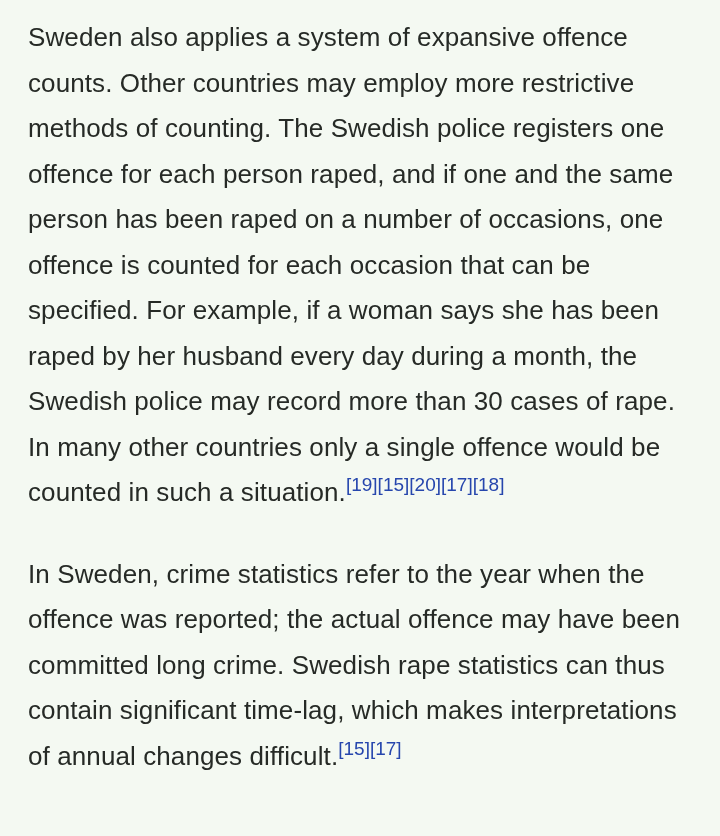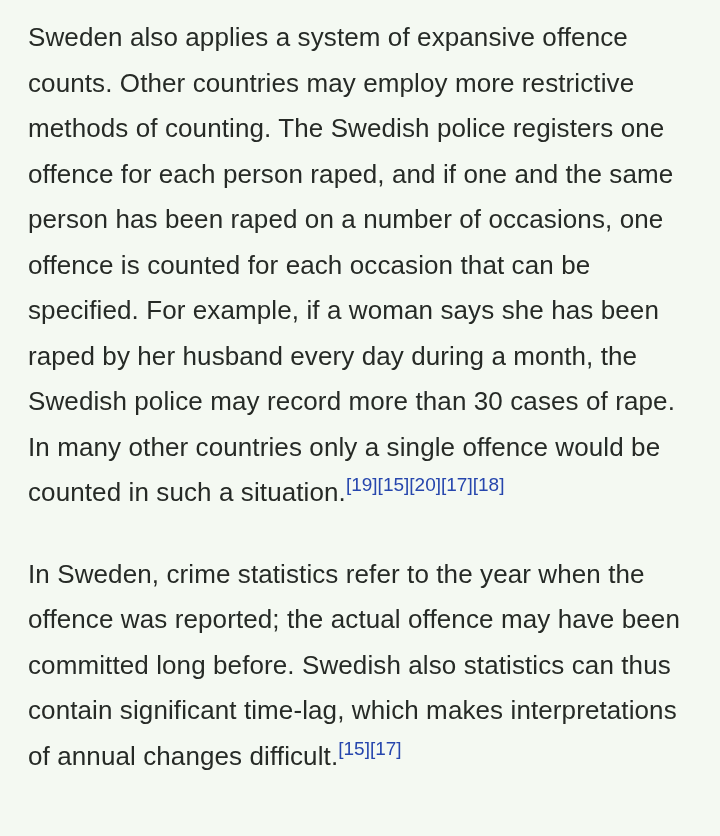--- a/index.html
+++ b/index.html
@@ -39,15 +39,15 @@
     cursor: pointer;
   }
 </style>
 </head>
 <body>
 
 <div class="article">
 
   <p class="para"><span>Sweden also applies a system of expansive offence counts. Other countries may employ more restrictive methods of counting. The Swedish police registers one offence for each person raped, and if one and the same person has been raped on a number of occasions, one offence is counted for each occasion that can be specified. For example, if a woman says she has been raped by her husband every day during a month, the Swedish police may record more than 30 cases of rape. In many other countries only a single offence would be counted in such a situation.</span><sup class="cites"><a class="cite">[19]</a><a class="cite">[15]</a><a class="cite">[20]</a><a class="cite">[17]</a><a class="cite">[18]</a></sup></p>
 
-  <p class="para"><span>In Sweden, crime statistics refer to the year when the offence was reported; the actual offence may have been committed long before. Swedish also statistics can thus contain significant time-lag, which makes interpretations of annual changes difficult.</span><sup class="cites"><a class="cite">[15]</a><a class="cite">[17]</a></sup></p>
+  <p class="para"><span>In Sweden, crime statistics refer to the year when the offence was reported; the actual offence may have been committed long crime. Swedish rape statistics can thus contain significant time-lag, which makes interpretations of annual changes difficult.</span><sup class="cites"><a class="cite">[15]</a><a class="cite">[17]</a></sup></p>
 
 </div>
 
 </body></html>

